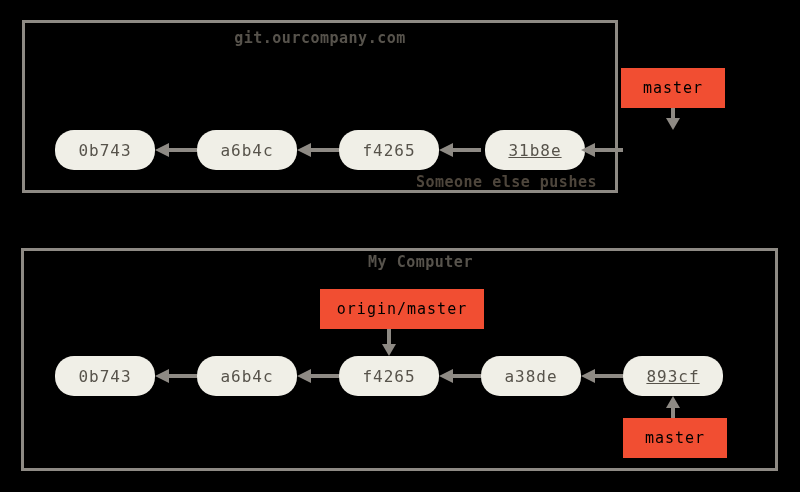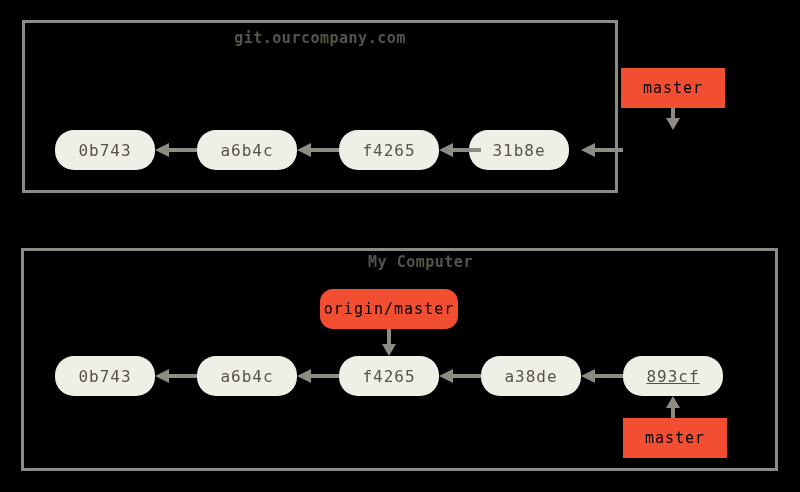--- a/index.html
+++ b/index.html
@@ -53,21 +53,21 @@
     width: 104px;
     height: 40px;
     background: #f14e32;
     color: #000000;
     font-size: 15px;
     display: flex;
     align-items: center;
     justify-content: center;
     letter-spacing: 1px;
   }
-  .branch.wide { width: 138px; border-radius: 13px; }
+  .branch.wide { width: 164px; }
   
   .harrow {
     position: absolute;
     width: 42px;
     height: 14px;
   }
   .harrow::before {
     content: "";
     position: absolute;
     left: 0; top: 0;
@@ -143,27 +143,28 @@
 
   <div class="repo repo-remote">
     <div class="repo-title" style="top:6px;">git.ourcompany.com</div>
 
     <div class="branch" style="left:596px; top:45px;">master</div>
     <div class="varrow-down" style="left:641px; top:85px; height:22px;"></div>
 
     <div class="commit" style="left:30px;  top:107px;">0b743</div>
     <div class="commit" style="left:172px; top:107px;">a6b4c</div>
     <div class="commit" style="left:314px; top:107px;">f4265</div>
-    <div class="commit" style="left:444px; top:107px;">31b8e</div>
+    <div class="commit" style="left:460px; top:107px;text-decoration:underline;">31b8e</div>
 
     <div class="harrow" style="left:130px; top:120px;"></div>
     <div class="harrow" style="left:272px; top:120px;"></div>
     <div class="harrow" style="left:414px; top:120px;"></div>
     <div class="harrow" style="left:556px; top:120px;"></div>
 
+    <div class="note">Someone else pushes</div>
   </div>
 
   <div class="repo repo-local">
     <div class="repo-title" style="top:2px;margin-left:21px;">My Computer</div>
 
     <div class="branch wide" style="left:296px; top:38px;">origin/master</div>
     <div class="varrow-down" style="left:358px; top:78px; height:27px;"></div>
 
     <div class="commit" style="left:31px;  top:105px;">0b743</div>
     <div class="commit" style="left:173px; top:105px;">a6b4c</div>

